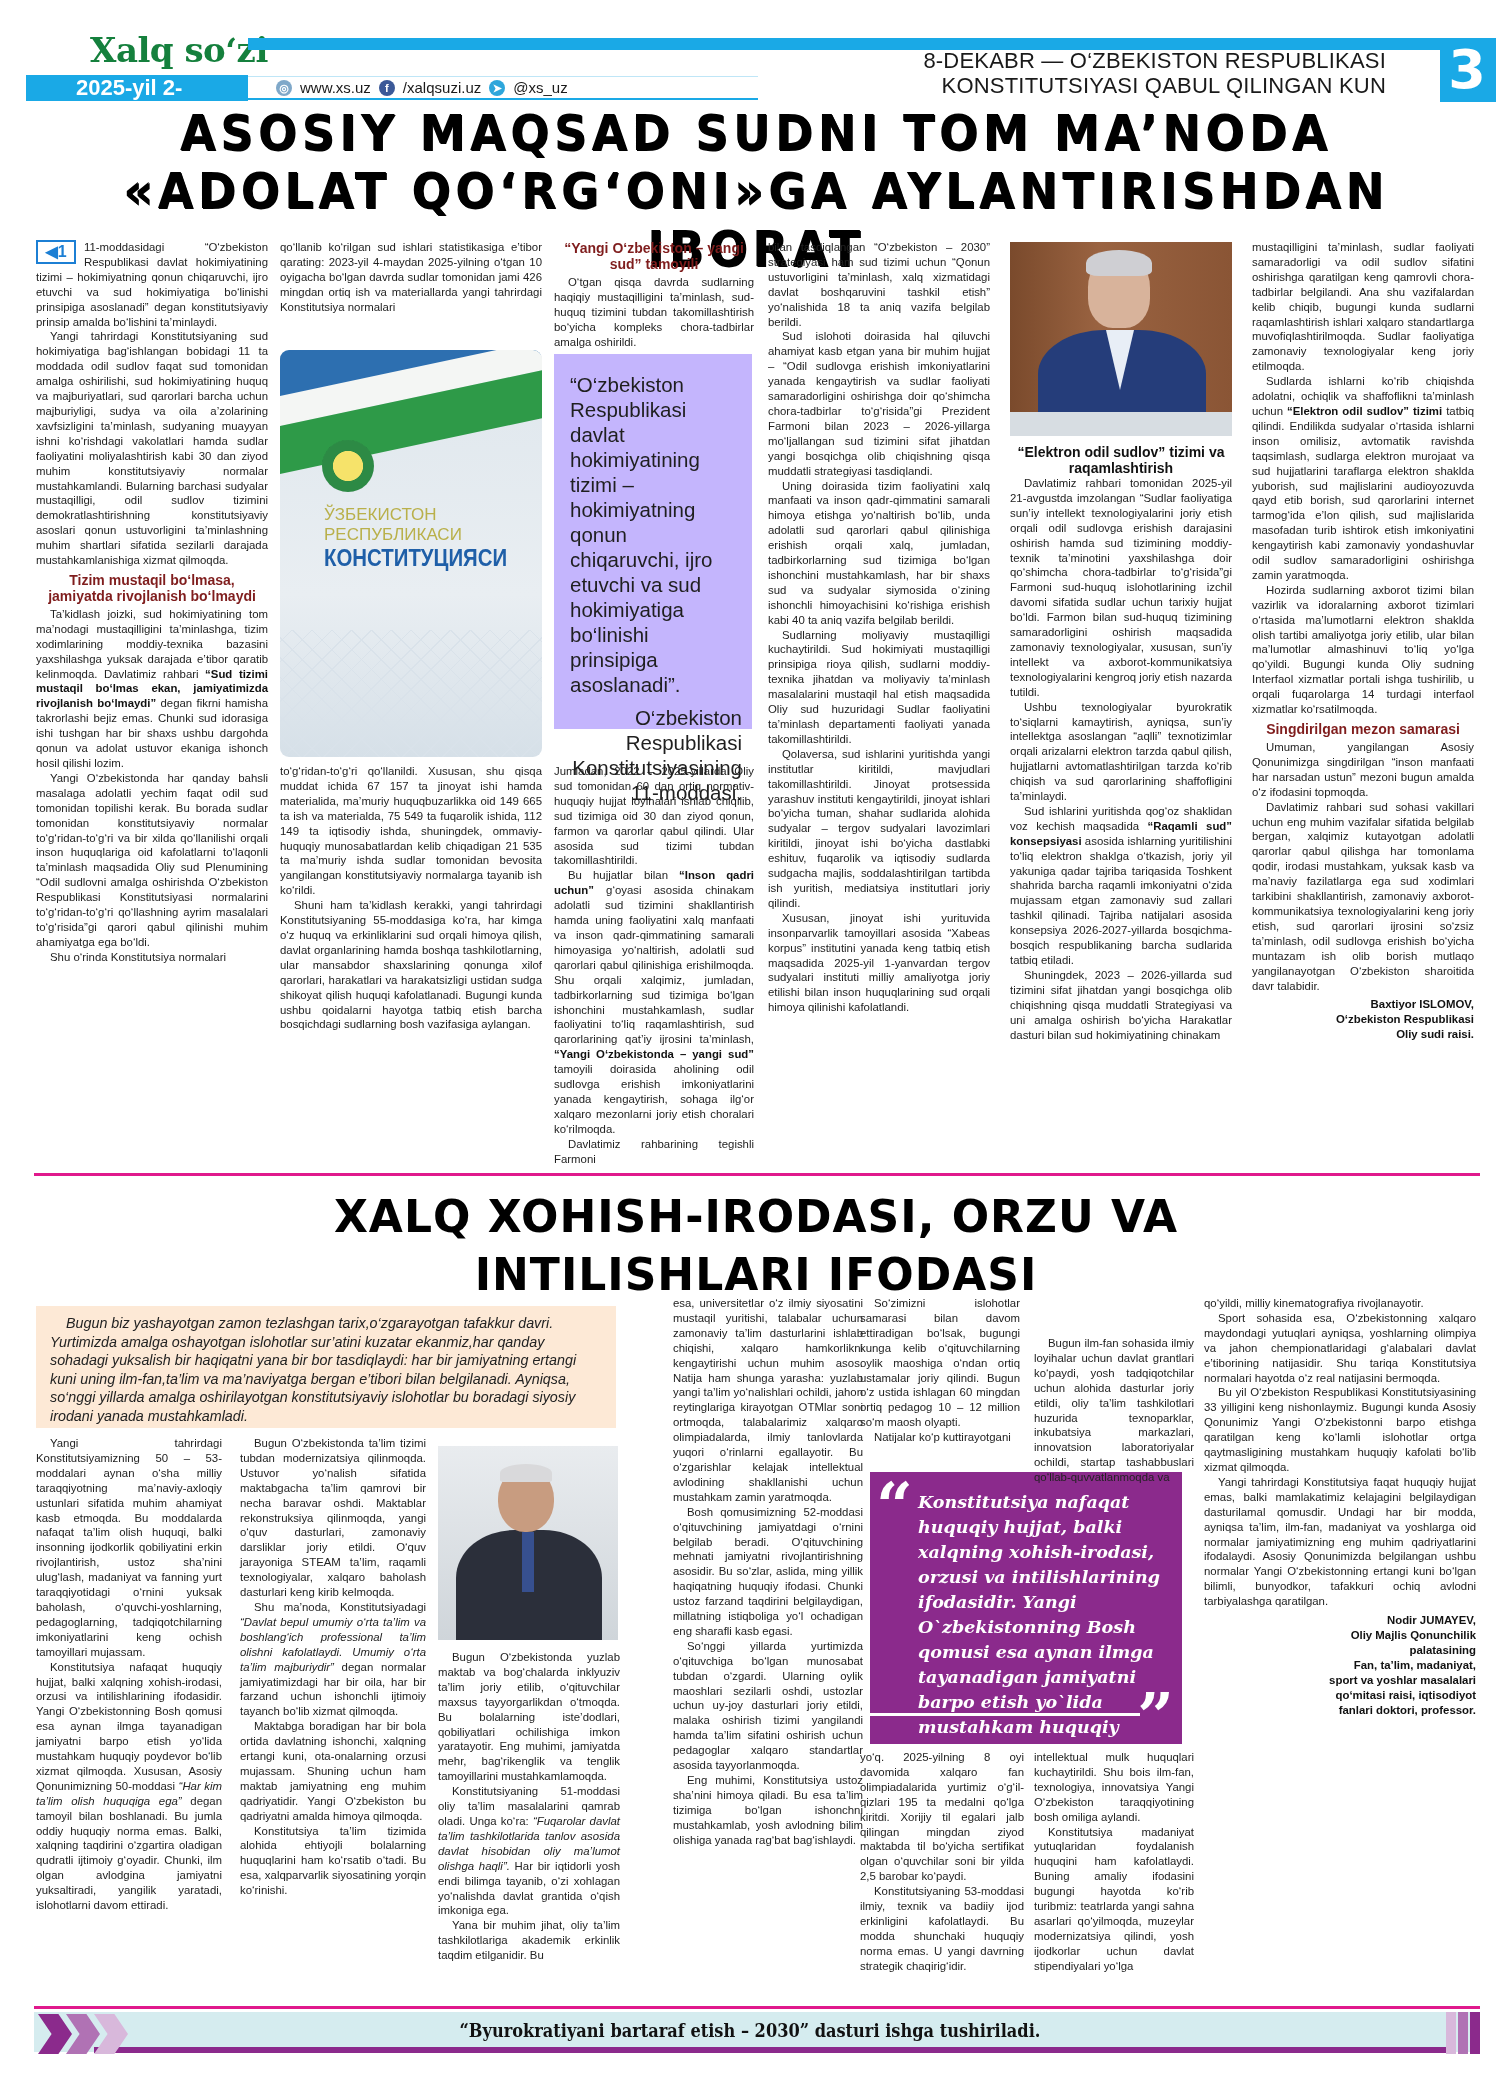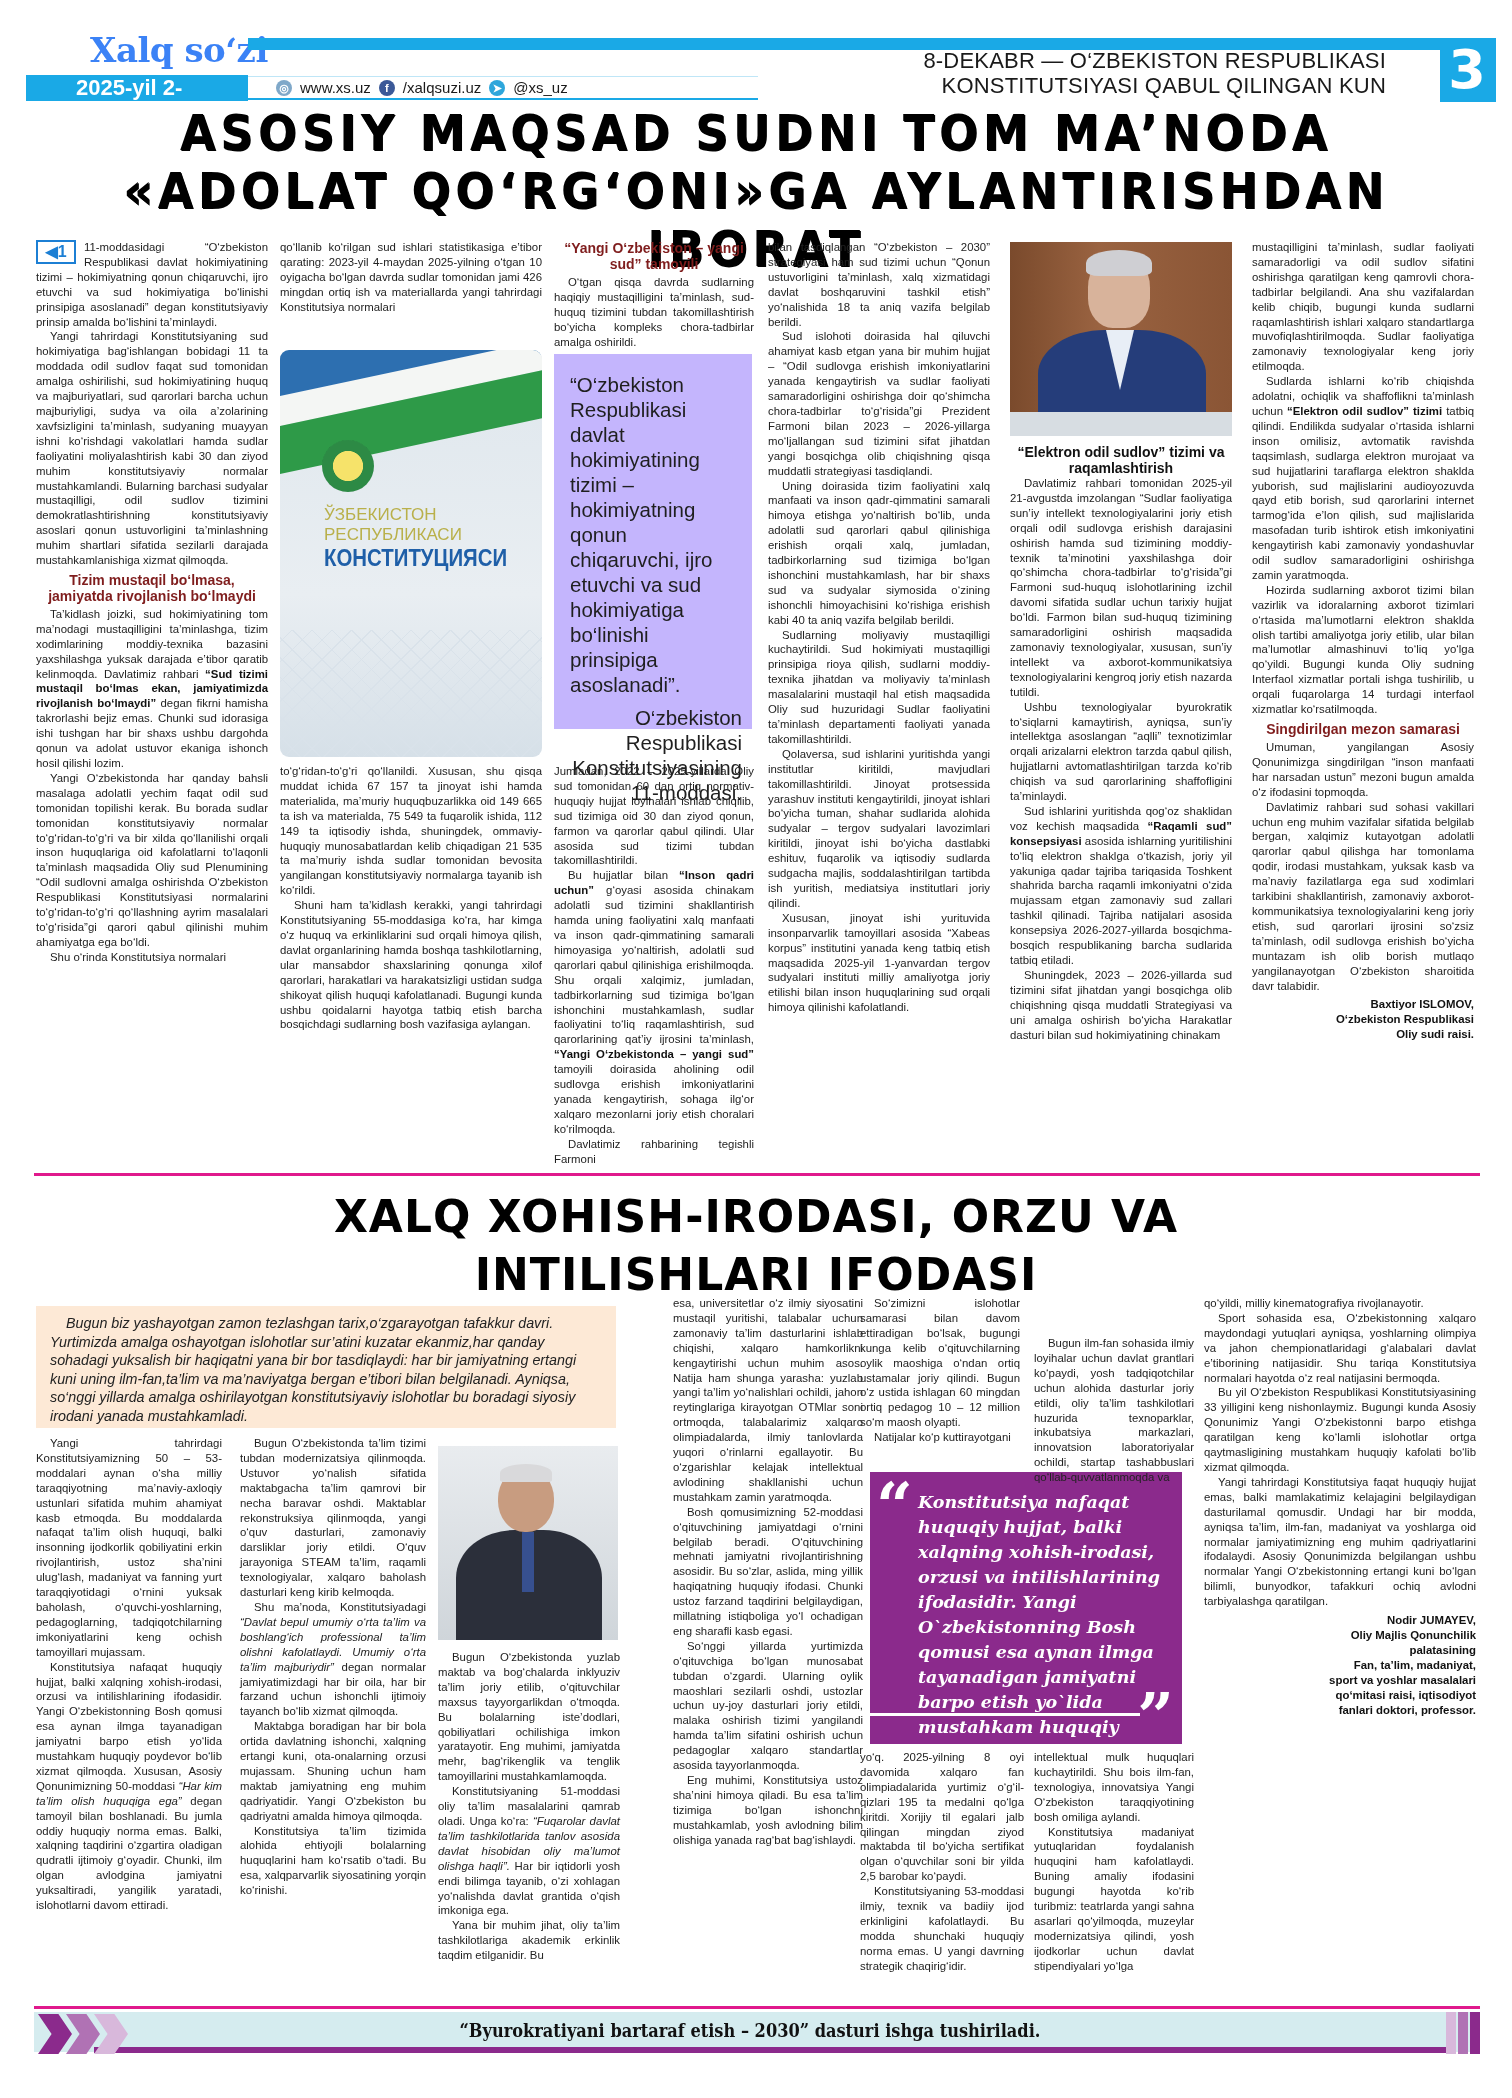--- a/index.html
+++ b/index.html
@@ -1,19 +1,19 @@
 <!DOCTYPE html>
 <html><head>
 <meta charset="utf-8">
 <style>
   html, body { margin:0; padding:0; background:#fff; }
   body { width:1512px; height:2098px; position:relative; overflow:hidden; font-family:"Liberation Sans", sans-serif; color:#1a1a1a; }
   .abs { position:absolute; }
   
-  .masthead-name { left:90px; top:30px; font-family:"DejaVu Serif", serif; font-weight:bold; font-size:34px; color:#3b82f6; letter-spacing:-0.5px; }
+  .masthead-name { left:90px; top:30px; font-family:"DejaVu Serif", serif; font-weight:bold; font-size:34px; color:#15803d; letter-spacing:-0.5px; }
   .date-bar { left:26px; top:75px; width:222px; height:26px; background:#1aa9e6; color:#fff; font-family:"Liberation Sans", sans-serif; font-weight:bold; font-size:22px; line-height:26px; padding-left:50px; box-sizing:border-box; }
   .top-stripe { left:248px; top:38px; width:1248px; height:12px; background:#1aa9e6; }
   .social-bar { left:248px; top:76px; width:510px; height:24px; border-bottom:2px solid #1aa9e6; border-top:1px solid #bfe6f7; display:flex; align-items:center; gap:8px; padding-left:28px; box-sizing:border-box; font-size:15px; }
   .soc-ic { width:16px; height:16px; border-radius:50%; display:inline-block; color:#fff; font-size:11px; line-height:16px; text-align:center; font-weight:bold; }
   .ic-web { background:#7fa8c9; }
   .ic-fb { background:#3b5998; }
   .ic-tg { background:#2ea6db; }
   .section-box { left:760px; top:40px; width:736px; height:62px; background:#1aa9e6; }
   .section-inner { left:760px; top:50px; width:680px; height:52px; background:#fff; }
   .section-title { left:760px; top:48px; width:626px; text-align:right; font-size:22px; line-height:25px; color:#1a1a1a; letter-spacing:0.2px; }

